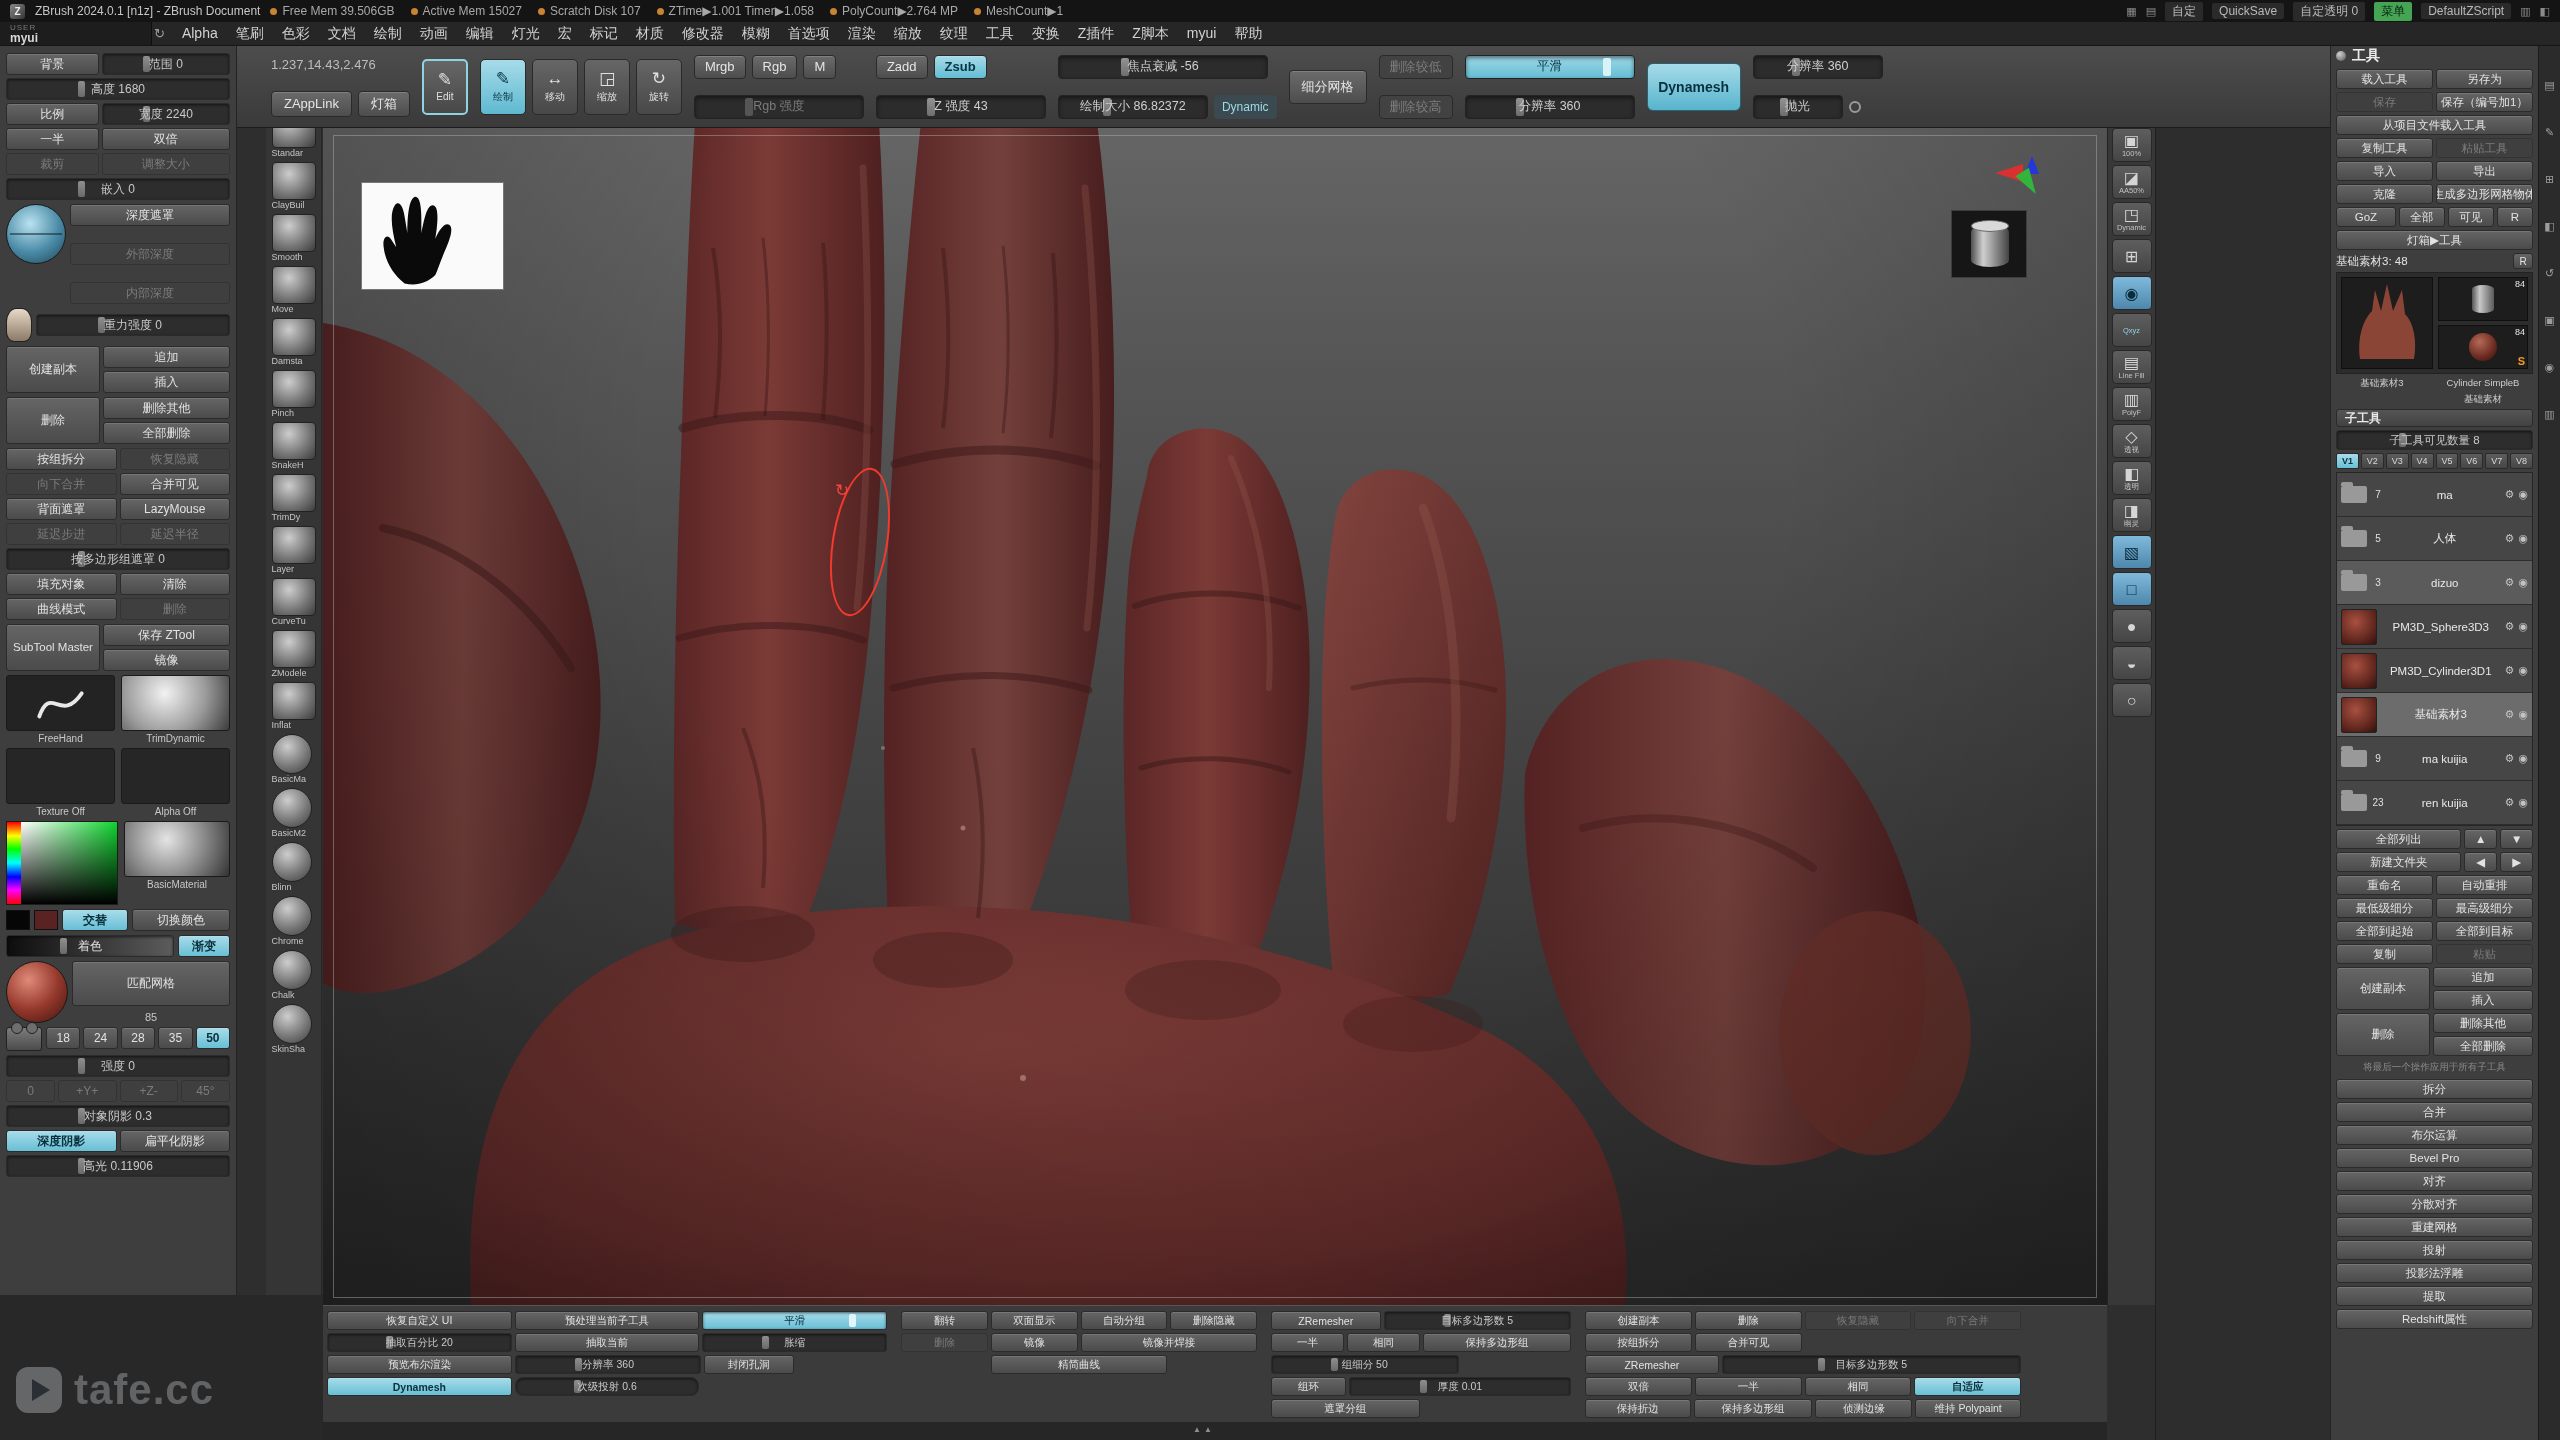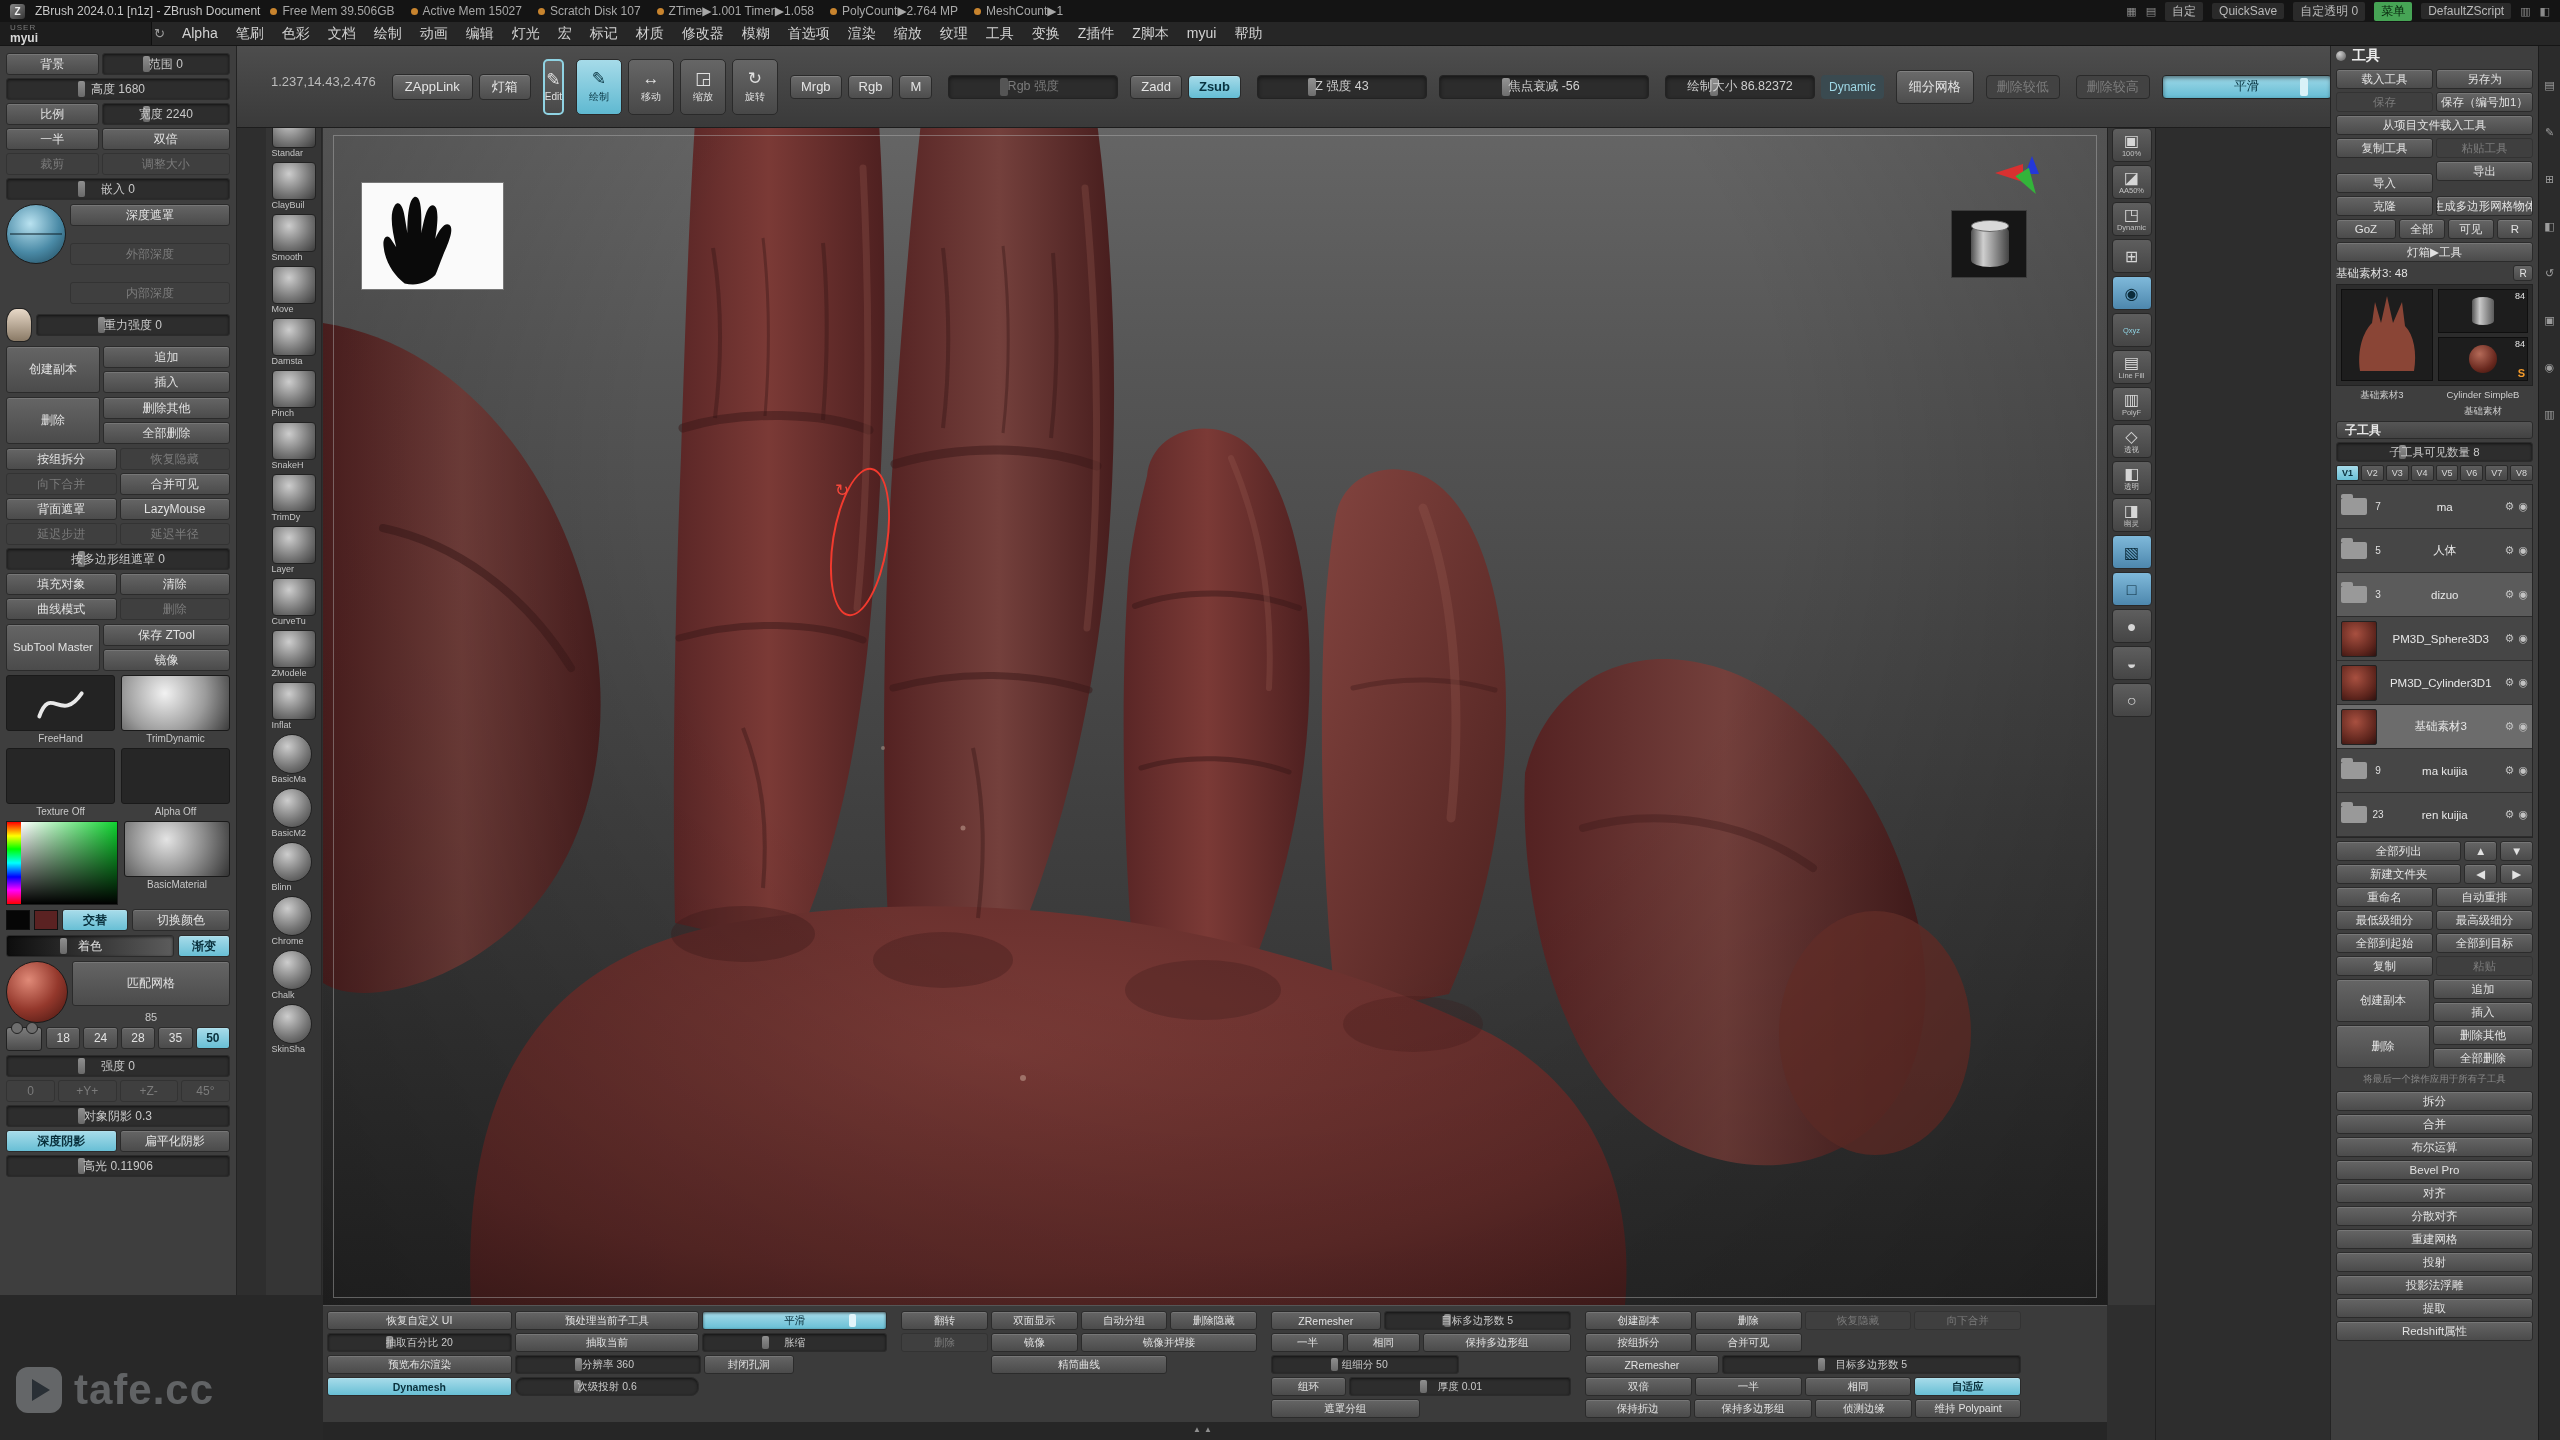--- a/index.html
+++ b/index.html
@@ -21,21 +21,21 @@
 .menubar{position:absolute;top:22px;left:0;right:0;height:24px;background:#262626;border-bottom:1px solid #151515;display:flex;align-items:center;font-size:14px;z-index:29}
 .uibox{width:152px;height:100%;background:#1d1d1d;display:flex;flex-direction:column;justify-content:center;padding:0 10px;border-right:1px solid #0f0f0f}
 .usr{font-size:8px;color:#7a7a7a;line-height:9px;letter-spacing:1px}
 .uin{font-size:12px;color:#d8d8d8;line-height:12px;font-weight:bold}
 .mb-refresh{color:#9a9a9a;margin:0 8px 0 2px;font-size:13px}
 .menus{display:flex}
 .menu{padding:2px 9px;color:#d2d2d2;white-space:nowrap}
 
 .toolbar{position:absolute;top:46px;left:237px;right:0;height:82px;background:linear-gradient(#4d4d4d,#3a3a3a);border-bottom:1px solid #1d1d1d;display:flex;align-items:center;gap:12px;padding:4px 10px 4px 34px;z-index:20}
 .coords{font-size:13px;color:#bcbcbc;margin-bottom:3px}
-.tb-col{display:flex;gap:16px}
+.tb-col{display:flex;flex-direction:column;gap:16px}
 .tb-row{display:flex;gap:6px;align-items:center}
 .tb-btn{height:26px;padding:0 12px;background:linear-gradient(#6b6b6b,#4d4d4d);border:1px solid #2a2a2a;border-radius:4px;color:#e5e5e5;font-size:13px;display:flex;align-items:center;justify-content:center;box-shadow:inset 0 1px 0 rgba(255,255,255,.15);white-space:nowrap}
 .tb-btn.sm{padding:0 10px;height:24px}
 .tb-btn.dis{background:#424242;color:#7d7d7d;box-shadow:none}
 .tb-btn.on{background:linear-gradient(#a6dbe9,#64bdd4);color:#083340;font-weight:bold}
 .tb-tall{width:46px;height:56px;background:linear-gradient(#666,#484848);border:1px solid #2a2a2a;border-radius:5px;display:flex;flex-direction:column;align-items:center;justify-content:center;gap:2px;color:#e0e0e0}
 .tb-tall .g{font-size:17px;line-height:18px}
 .tb-tall em{font-size:10px}
 .tb-tall.on{background:linear-gradient(#a6dbe9,#5fb9d1);color:#083340}
 .tb-tall.edit{border:2px solid #8fd3e3}
@@ -918,21 +918,21 @@
         </div>
         <div class="cell" style="flex-basis: calc(100% - 3px);">
           <span>从项目文件载入工具</span>
         </div>
         <div class="cell" style="flex-basis: calc(50% - 3px);">
           <span>复制工具</span>
         </div>
         <div class="cell dis" style="flex-basis: calc(50% - 3px);">
           <span>粘贴工具</span>
         </div>
-        <div class="cell" style="flex-basis: calc(50% - 3px); margin-top: 12px;">
+        <div class="cell" style="flex-basis: calc(50% - 3px);">
           <span>导入</span>
         </div>
         <div class="cell" style="flex-basis: calc(50% - 3px);">
           <span>导出</span>
         </div>
         <div class="cell" style="flex-basis: calc(50% - 3px);">
           <span>克隆</span>
         </div>
         <div class="cell" style="flex-basis: calc(50% - 3px);">
           <span>生成多边形网格物体</span>

